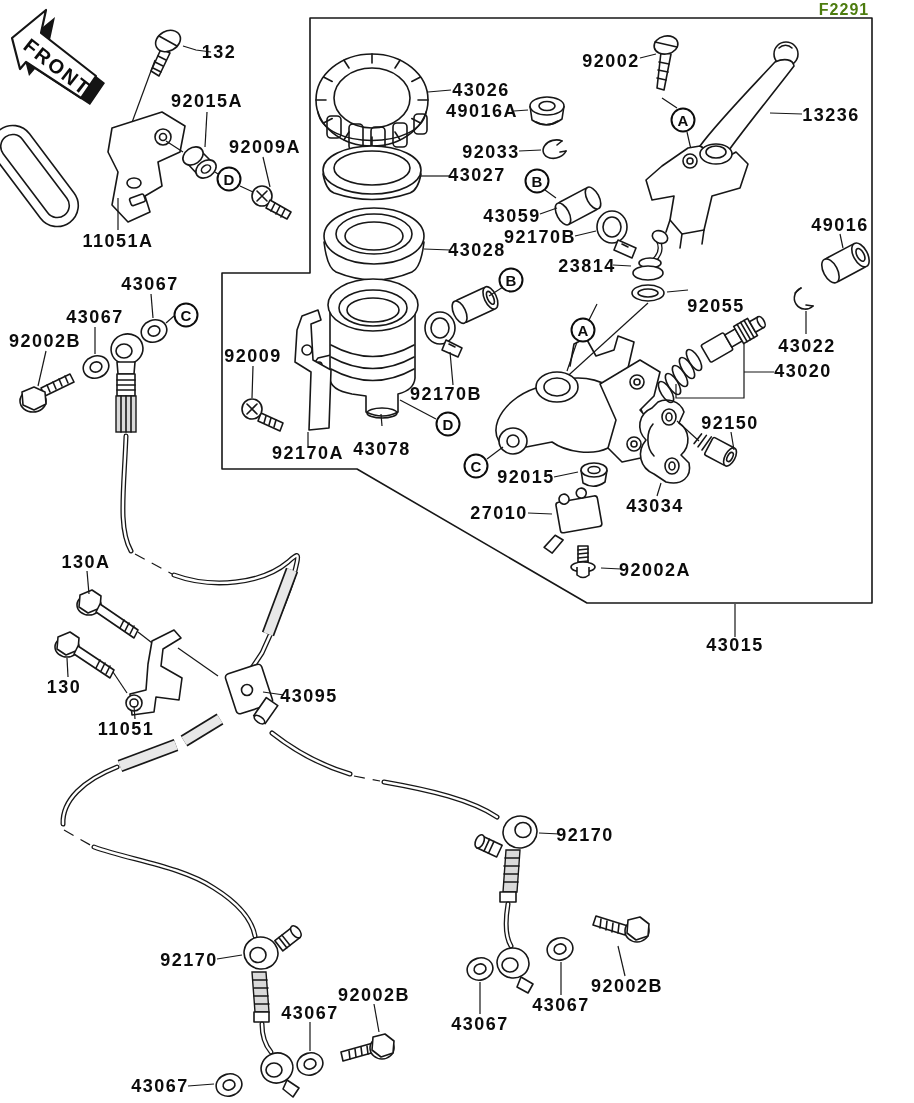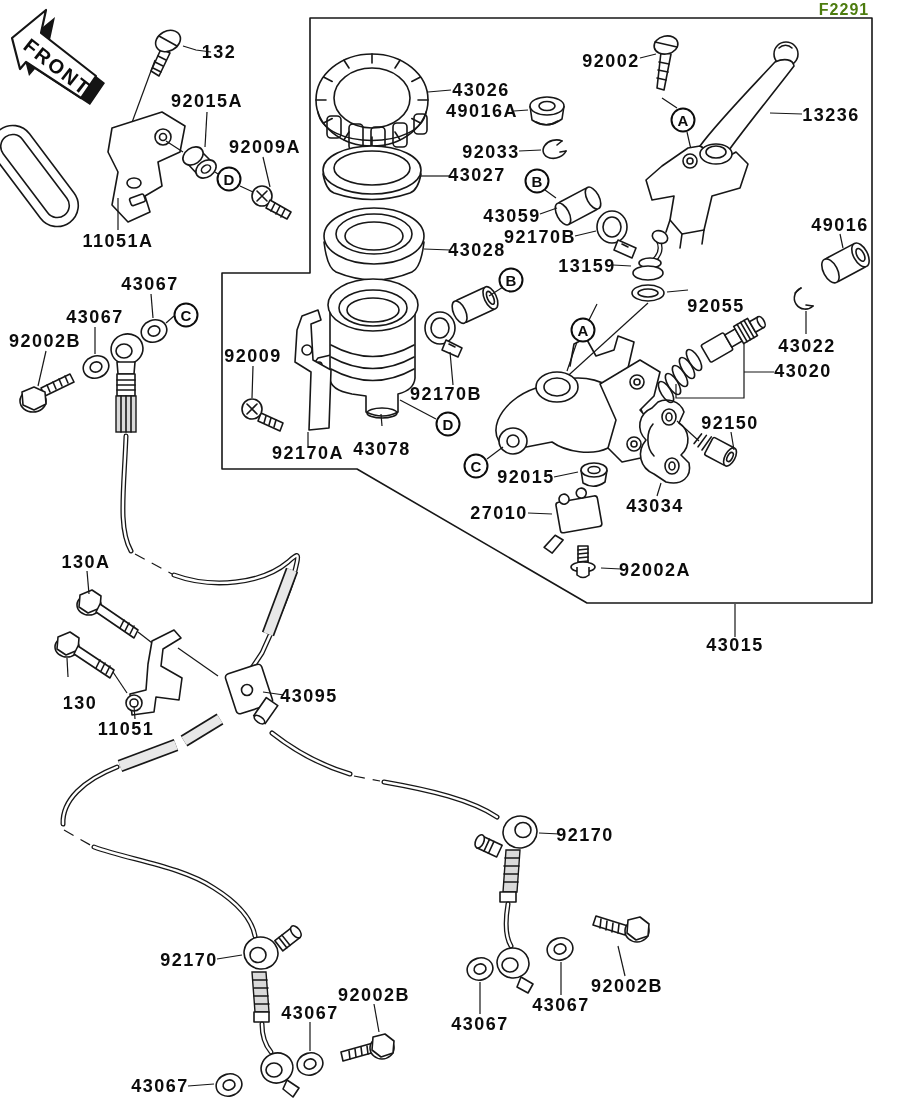--- a/index.html
+++ b/index.html
@@ -476,42 +476,42 @@
       <div class="plabel" style="left: 207px; top: 101px;">92015A</div>
       <div class="plabel" style="left: 265px; top: 147px;">92009A</div>
       <div class="plabel" style="left: 118px; top: 241px;">11051A</div>
       <div class="plabel" style="left: 481px; top: 90px;">43026</div>
       <div class="plabel" style="left: 482px; top: 111px;">49016A</div>
       <div class="plabel" style="left: 491px; top: 152px;">92033</div>
       <div class="plabel" style="left: 477px; top: 175px;">43027</div>
       <div class="plabel" style="left: 512px; top: 216px;">43059</div>
       <div class="plabel" style="left: 540px; top: 237px;">92170B</div>
       <div class="plabel" style="left: 477px; top: 250px;">43028</div>
-      <div class="plabel" style="left: 587px; top: 266px;">13159</div>
+      <div class="plabel" style="left: 587px; top: 266px;">23814</div>
       <div class="plabel" style="left: 611px; top: 61px;">92002</div>
       <div class="plabel" style="left: 831px; top: 115px;">13236</div>
       <div class="plabel" style="left: 840px; top: 225px;">49016</div>
       <div class="plabel" style="left: 716px; top: 290px; margin-top: 16px;">92055</div>
       <div class="plabel" style="left: 807px; top: 346px;">43022</div>
       <div class="plabel" style="left: 803px; top: 371px;">43020</div>
       <div class="plabel" style="left: 150px; top: 284px;">43067</div>
       <div class="plabel" style="left: 95px; top: 317px;">43067</div>
       <div class="plabel" style="left: 45px; top: 341px;">92002B</div>
       <div class="plabel" style="left: 253px; top: 356px;">92009</div>
       <div class="plabel" style="left: 446px; top: 394px;">92170B</div>
       <div class="plabel" style="left: 382px; top: 435px; margin-top: 14px;">43078</div>
       <div class="plabel" style="left: 308px; top: 453px;">92170A</div>
       <div class="plabel" style="left: 730px; top: 423px;">92150</div>
       <div class="plabel" style="left: 526px; top: 477px;">92015</div>
       <div class="plabel" style="left: 655px; top: 506px;">43034</div>
       <div class="plabel" style="left: 499px; top: 513px;">27010</div>
       <div class="plabel" style="left: 655px; top: 570px;">92002A</div>
       <div class="plabel" style="left: 735px; top: 645px;">43015</div>
       <div class="plabel" style="left: 86px; top: 562px;">130A</div>
-      <div class="plabel" style="left: 80px; top: 687px; margin-top: 16px;">130</div>
+      <div class="plabel" style="left: 64px; top: 687px;">130</div>
       <div class="plabel" style="left: 126px; top: 729px; text-align: right;">11051</div>
       <div class="plabel" style="left: 309px; top: 696px;">43095</div>
       <div class="plabel" style="left: 585px; top: 835px;">92170</div>
       <div class="plabel" style="left: 189px; top: 960px;">92170</div>
       <div class="plabel" style="left: 627px; top: 986px;">92002B</div>
       <div class="plabel" style="left: 561px; top: 1005px;">43067</div>
       <div class="plabel" style="left: 480px; top: 1024px;">43067</div>
       <div class="plabel" style="left: 374px; top: 995px;">92002B</div>
       <div class="plabel" style="left: 310px; top: 1013px;">43067</div>
       <div class="plabel" style="left: 160px; top: 1086px;">43067</div>

